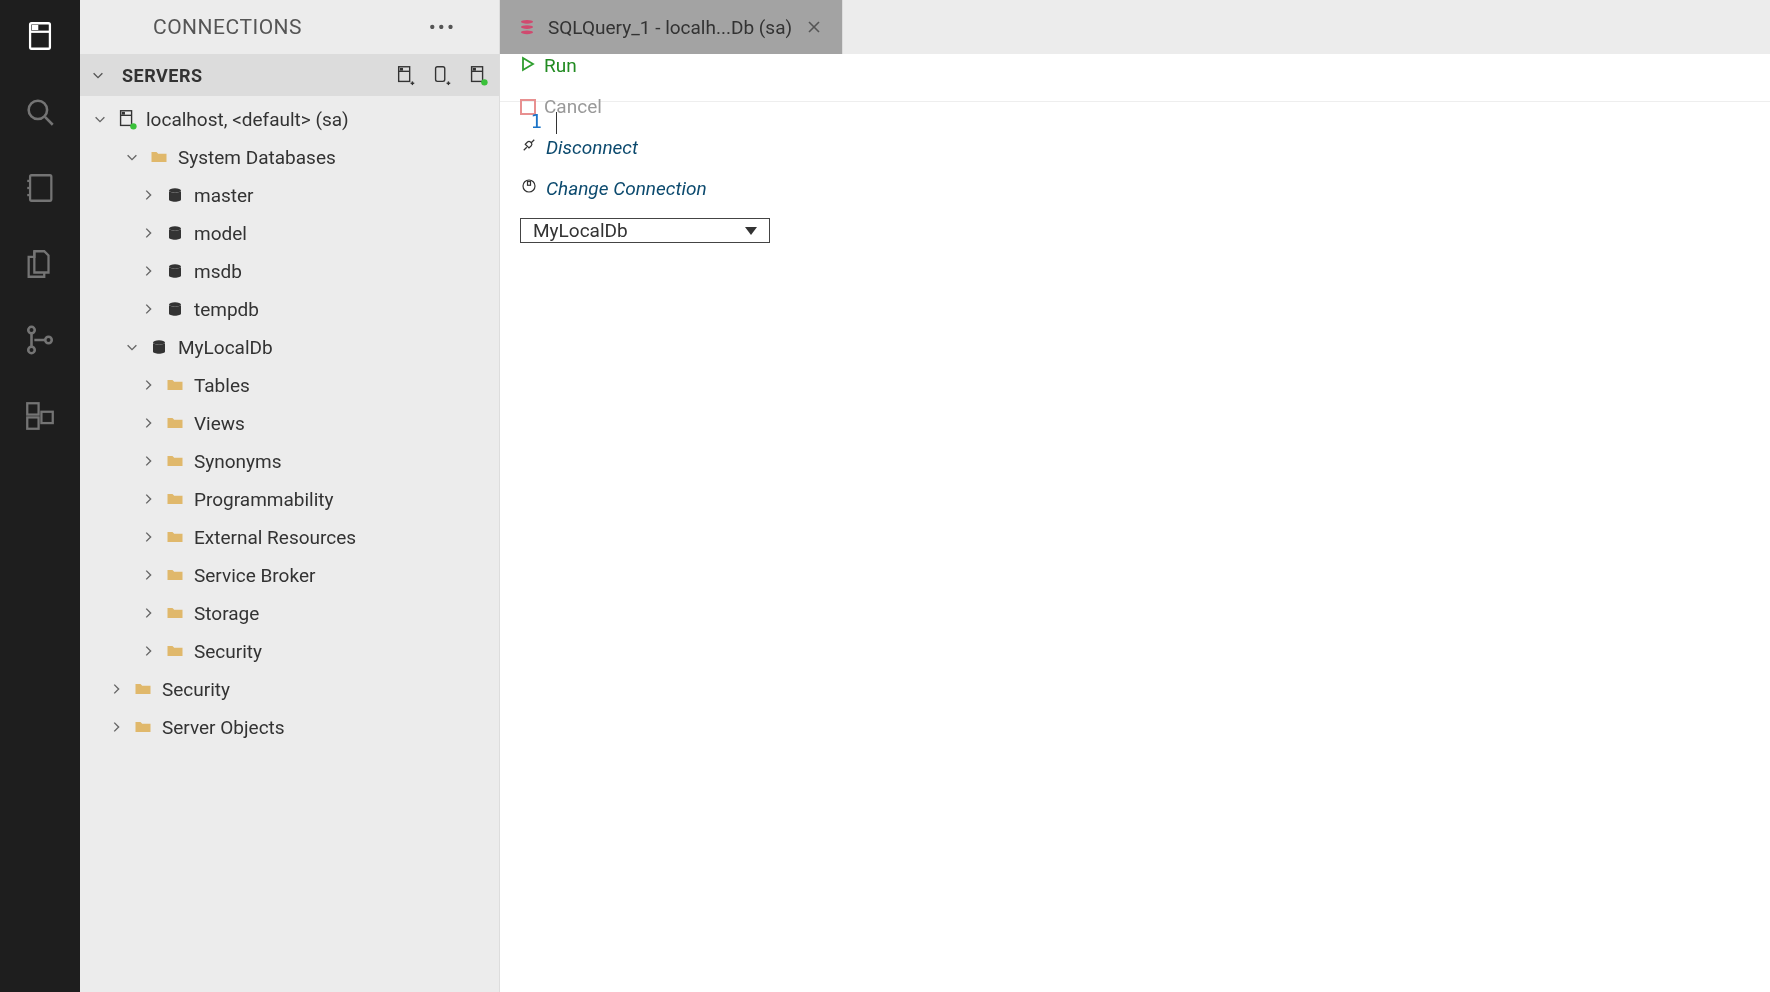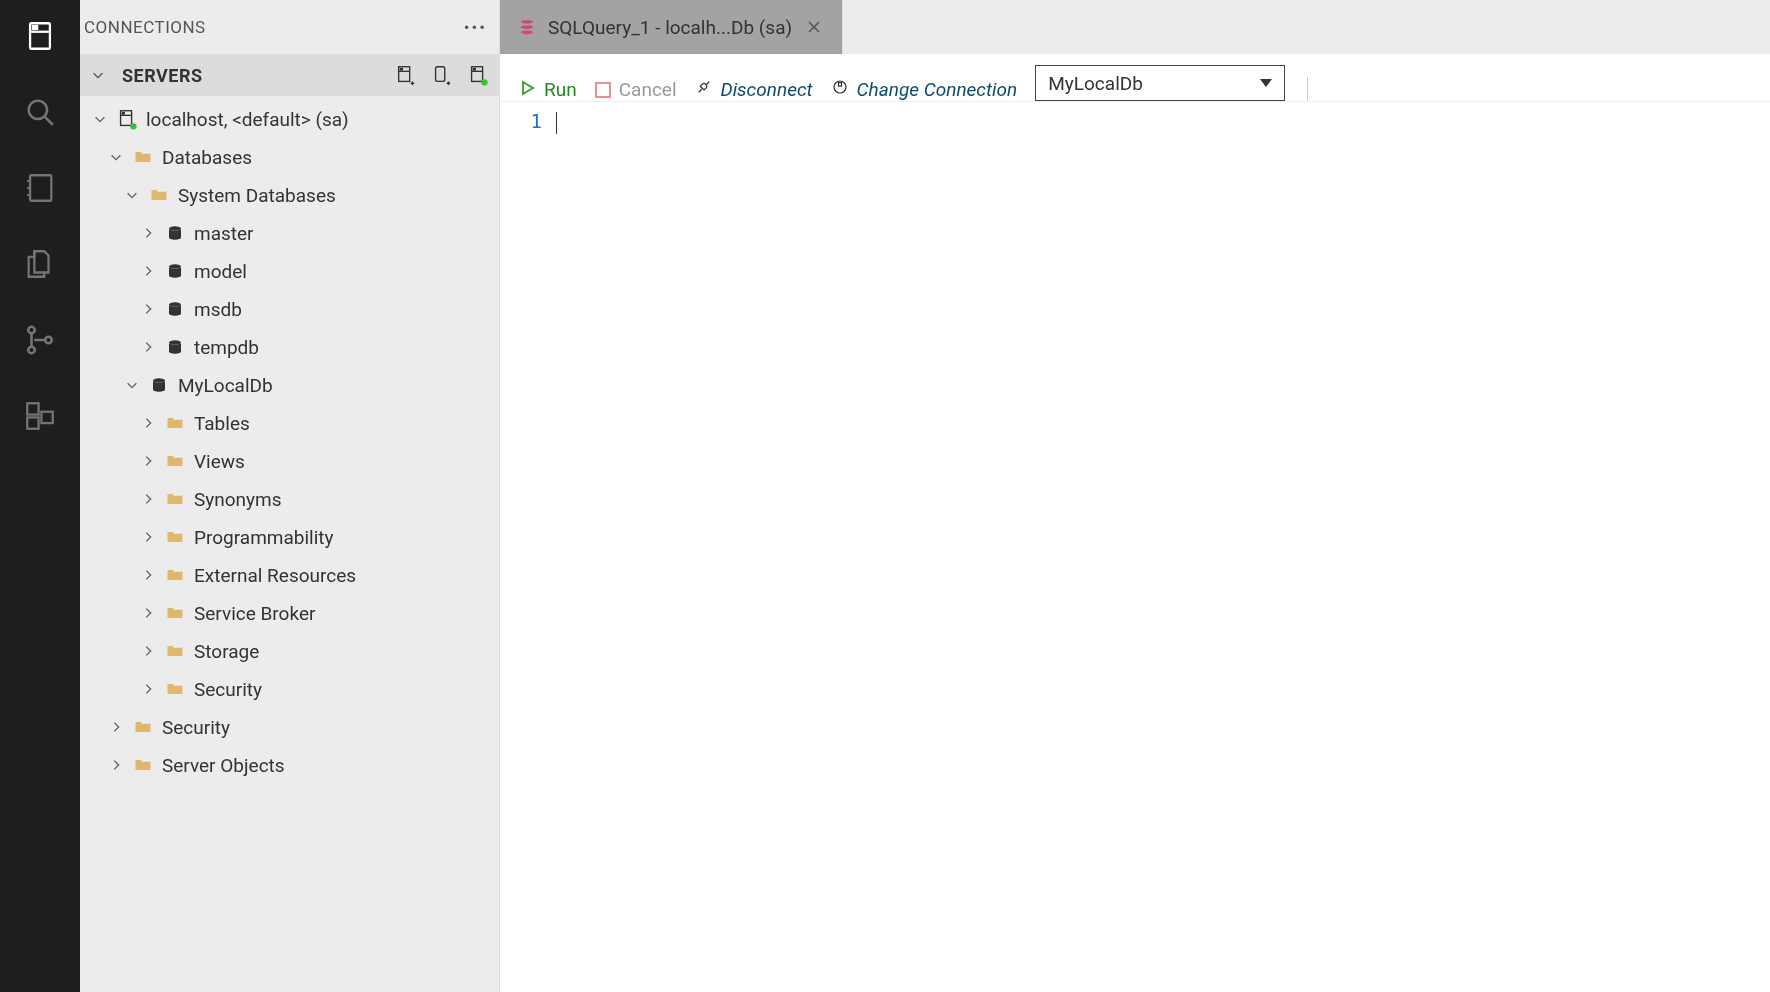--- a/index.html
+++ b/index.html
@@ -42,24 +42,25 @@
       background: #ececec;
       border-right: 1px solid #ddd;
       display: flex;
       flex-direction: column;
     }
     .sidebar-header {
       height: 54px;
       display: flex;
       align-items: center;
       justify-content: space-between;
-      padding: 0 4px;
+      padding: 0 35px;
       color: #555;
-      font-size: 17px;
+      font-size: 21px;
       letter-spacing: 0.5px;
+      margin-left: 38px;
     }
     .sidebar-header-title { text-transform: uppercase; }
     .ellipsis-icon { cursor: pointer; padding: 4px 8px; color: #555; letter-spacing: 2px; }
 
     .servers-header {
       height: 42px;
       background: #dcdcdc;
       display: flex;
       align-items: center;
       padding: 0 10px;
@@ -115,24 +116,25 @@
       border-right: 1px solid #ddd;
       cursor: pointer;
     }
     .tab-icon { display: flex; align-items: center; }
     .tab-close { cursor: pointer; display: flex; align-items: center; padding: 2px; }
 
     .toolbar {
       height: 48px;
       background: #fff;
       display: flex;
-      align-items: flex-end;
+      align-items: flex-start;
       padding: 0 20px;
       gap: 18px;
       border-bottom: 1px solid #eee;
+      flex-direction: column;
     }
     .tb-button { display: flex; align-items: center; gap: 8px; font-size: 19px; cursor: pointer; }
     .tb-run { color: #228B22; }
     .tb-run-icon svg { width: 16px; height: 16px; fill: #2e9e2e; }
     .tb-cancel { color: #999; }
     .tb-cancel-icon { width: 16px; height: 16px; border: 2px solid #e89090; display: inline-block; }
     .tb-action { color: #0c4a6e; font-style: italic; }
     .tb-db-select {
       border: 1px solid #444;
       height: 36px;
@@ -258,33 +260,20 @@
         <svg width="22" height="22" viewBox="0 0 24 24" fill="none" stroke="#333" stroke-width="1.5">
             <rect x="5" y="3" width="12" height="16"></rect>
             <line x1="5" y1="8" x2="17" y2="8"></line>
             <rect x="7" y="5" width="2" height="1.5" fill="#333"></rect>
             <circle cx="19" cy="20" r="3.5" fill="#3ac13a" stroke="none"></circle>
           </svg>
       </span>
       <span class="tree-label">localhost, &lt;default&gt; (sa)</span>
     </div>
 
-    <div class="tree-row indent-2">
-      <span class="twisty">
-          <svg viewBox="0 0 16 16" stroke="#666" stroke-width="1.6" fill="none">
-            <polyline points="3,6 8,11 13,6"></polyline>
-          </svg>
-        </span>
-      <span class="tree-icon">
-          <svg width="20" height="20" viewBox="0 0 24 24">
-            <path class="folder-fill" d="M3 6h6l2 2h10v10H3z"></path>
-          </svg>
-        </span>
-      <span class="tree-label">Databases</span>
-    </div>
 
     <div class="tree-row indent-3">
       <span class="twisty">
           <svg viewBox="0 0 16 16" stroke="#666" stroke-width="1.6" fill="none">
             <polyline points="3,6 8,11 13,6"></polyline>
           </svg>
         </span>
       <span class="tree-icon">
           <svg width="20" height="20" viewBox="0 0 24 24">
             <path class="folder-fill" d="M3 6h6l2 2h10v10H3z"></path>

